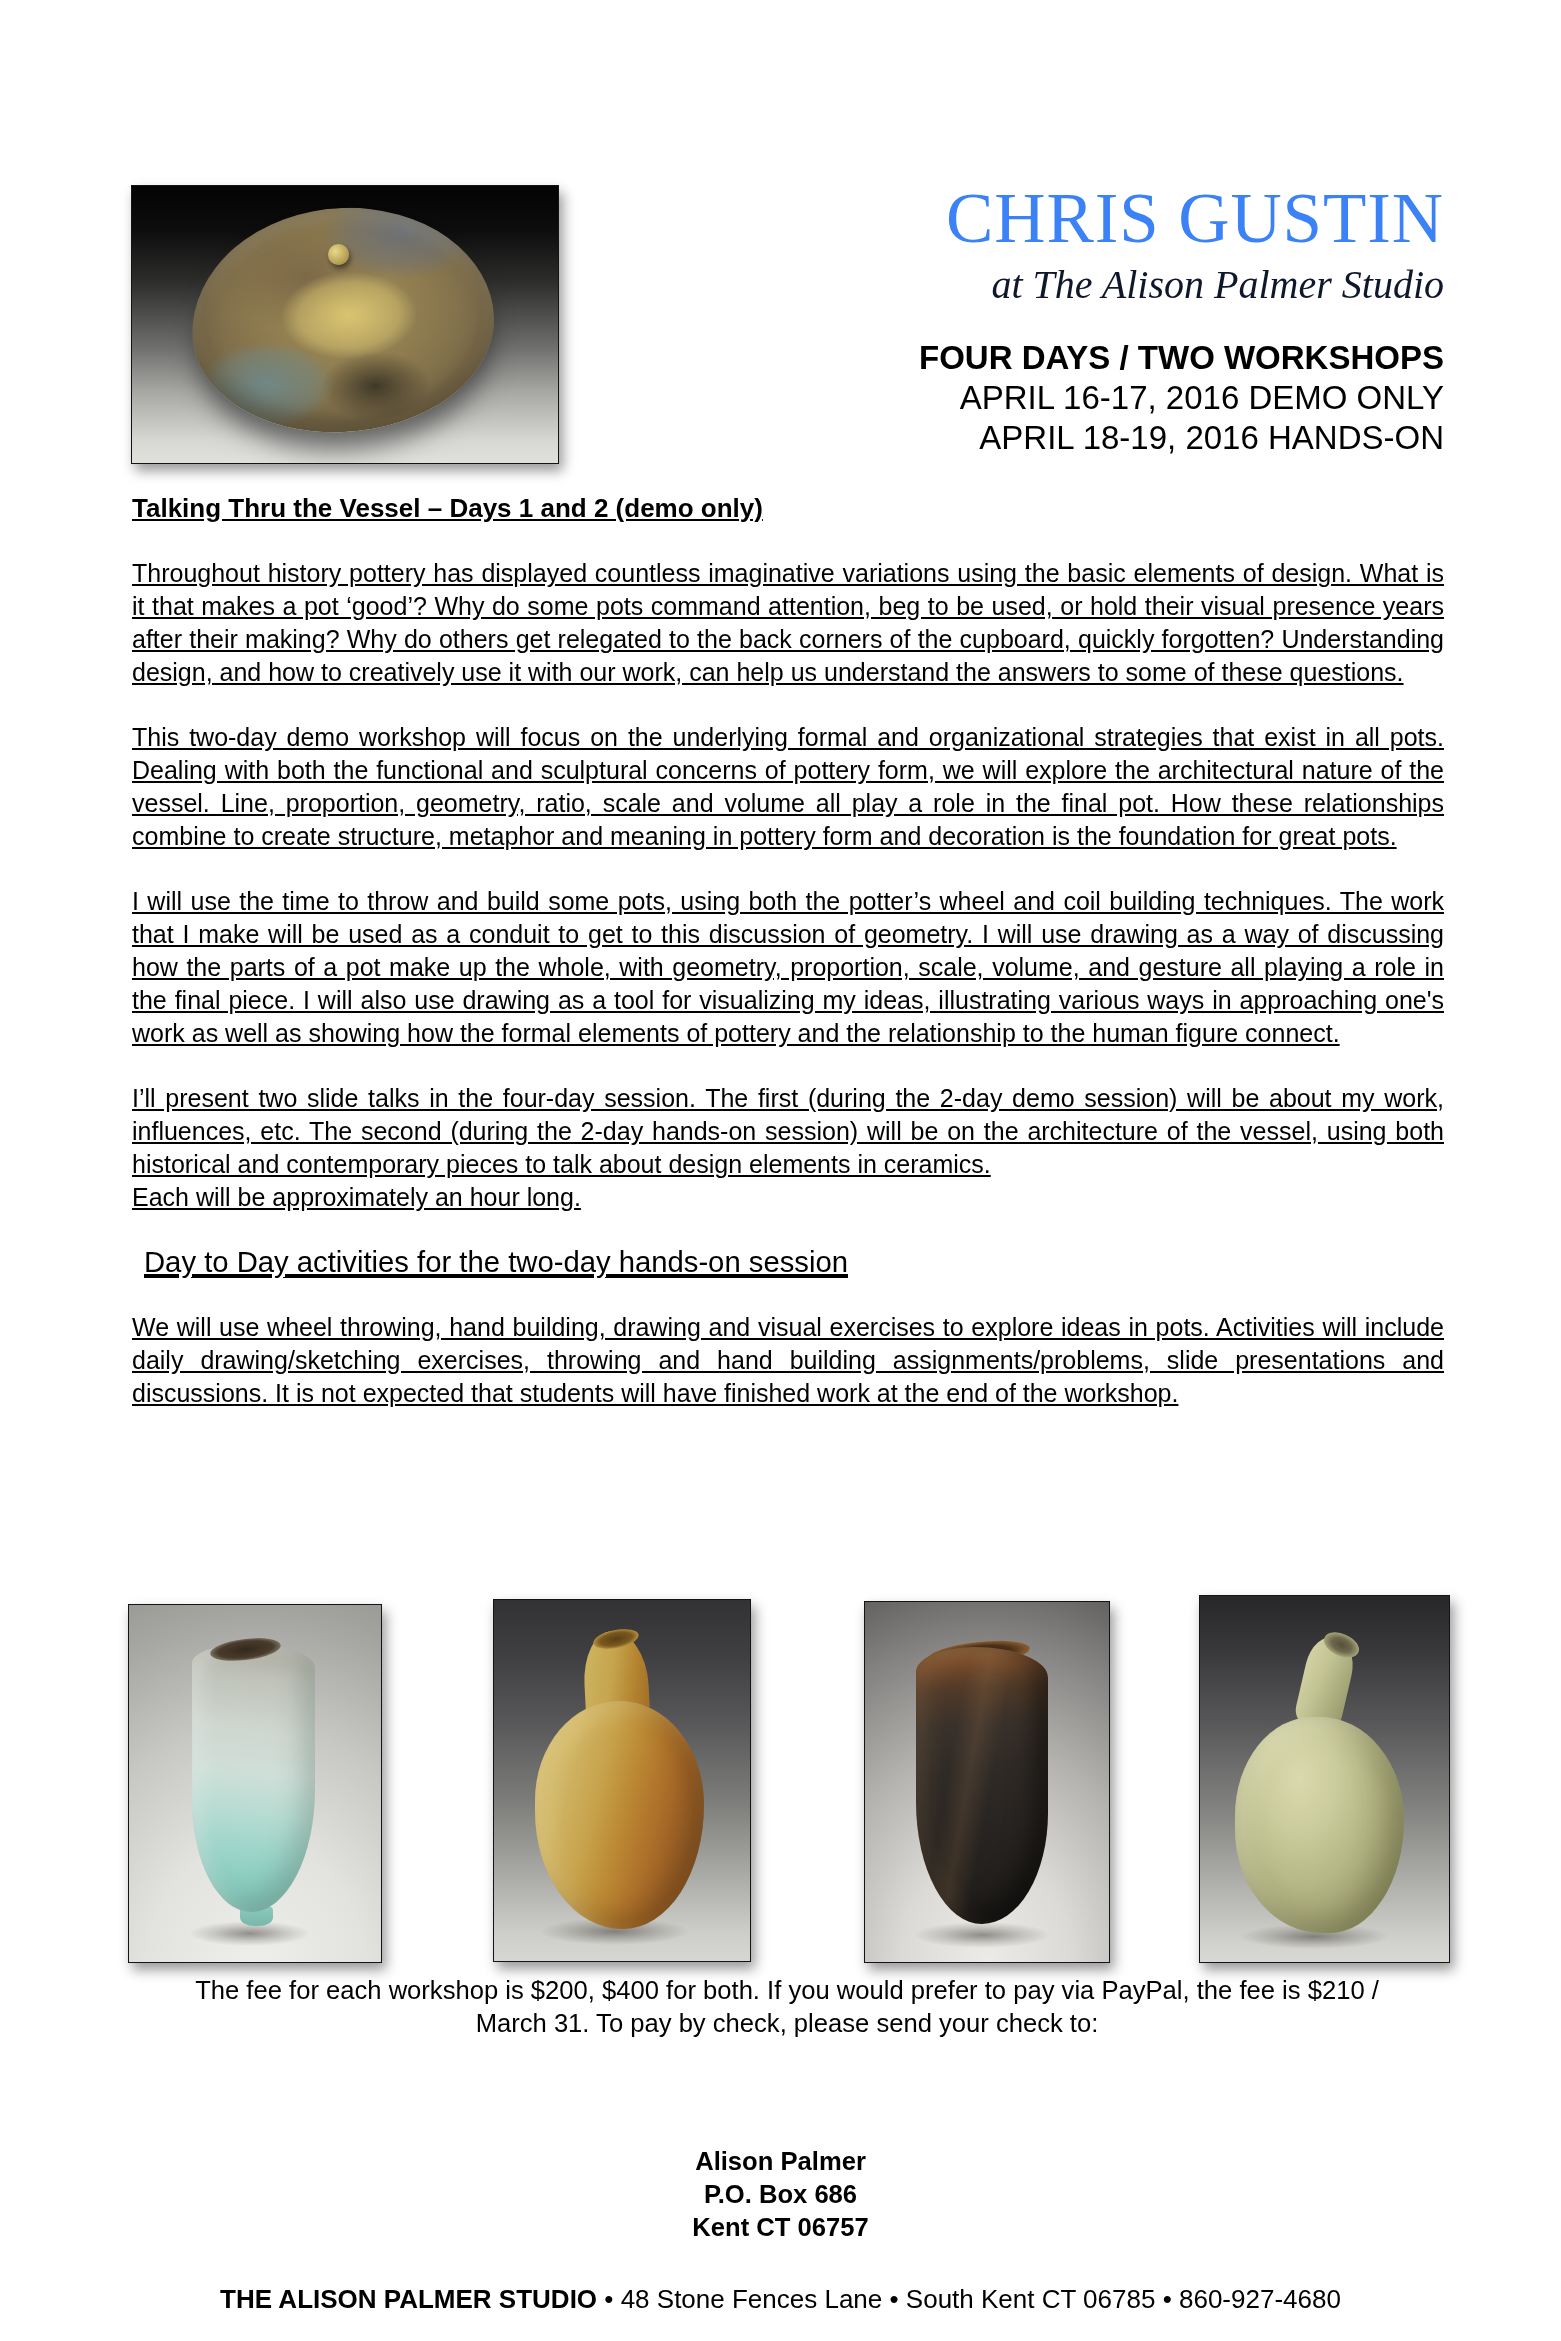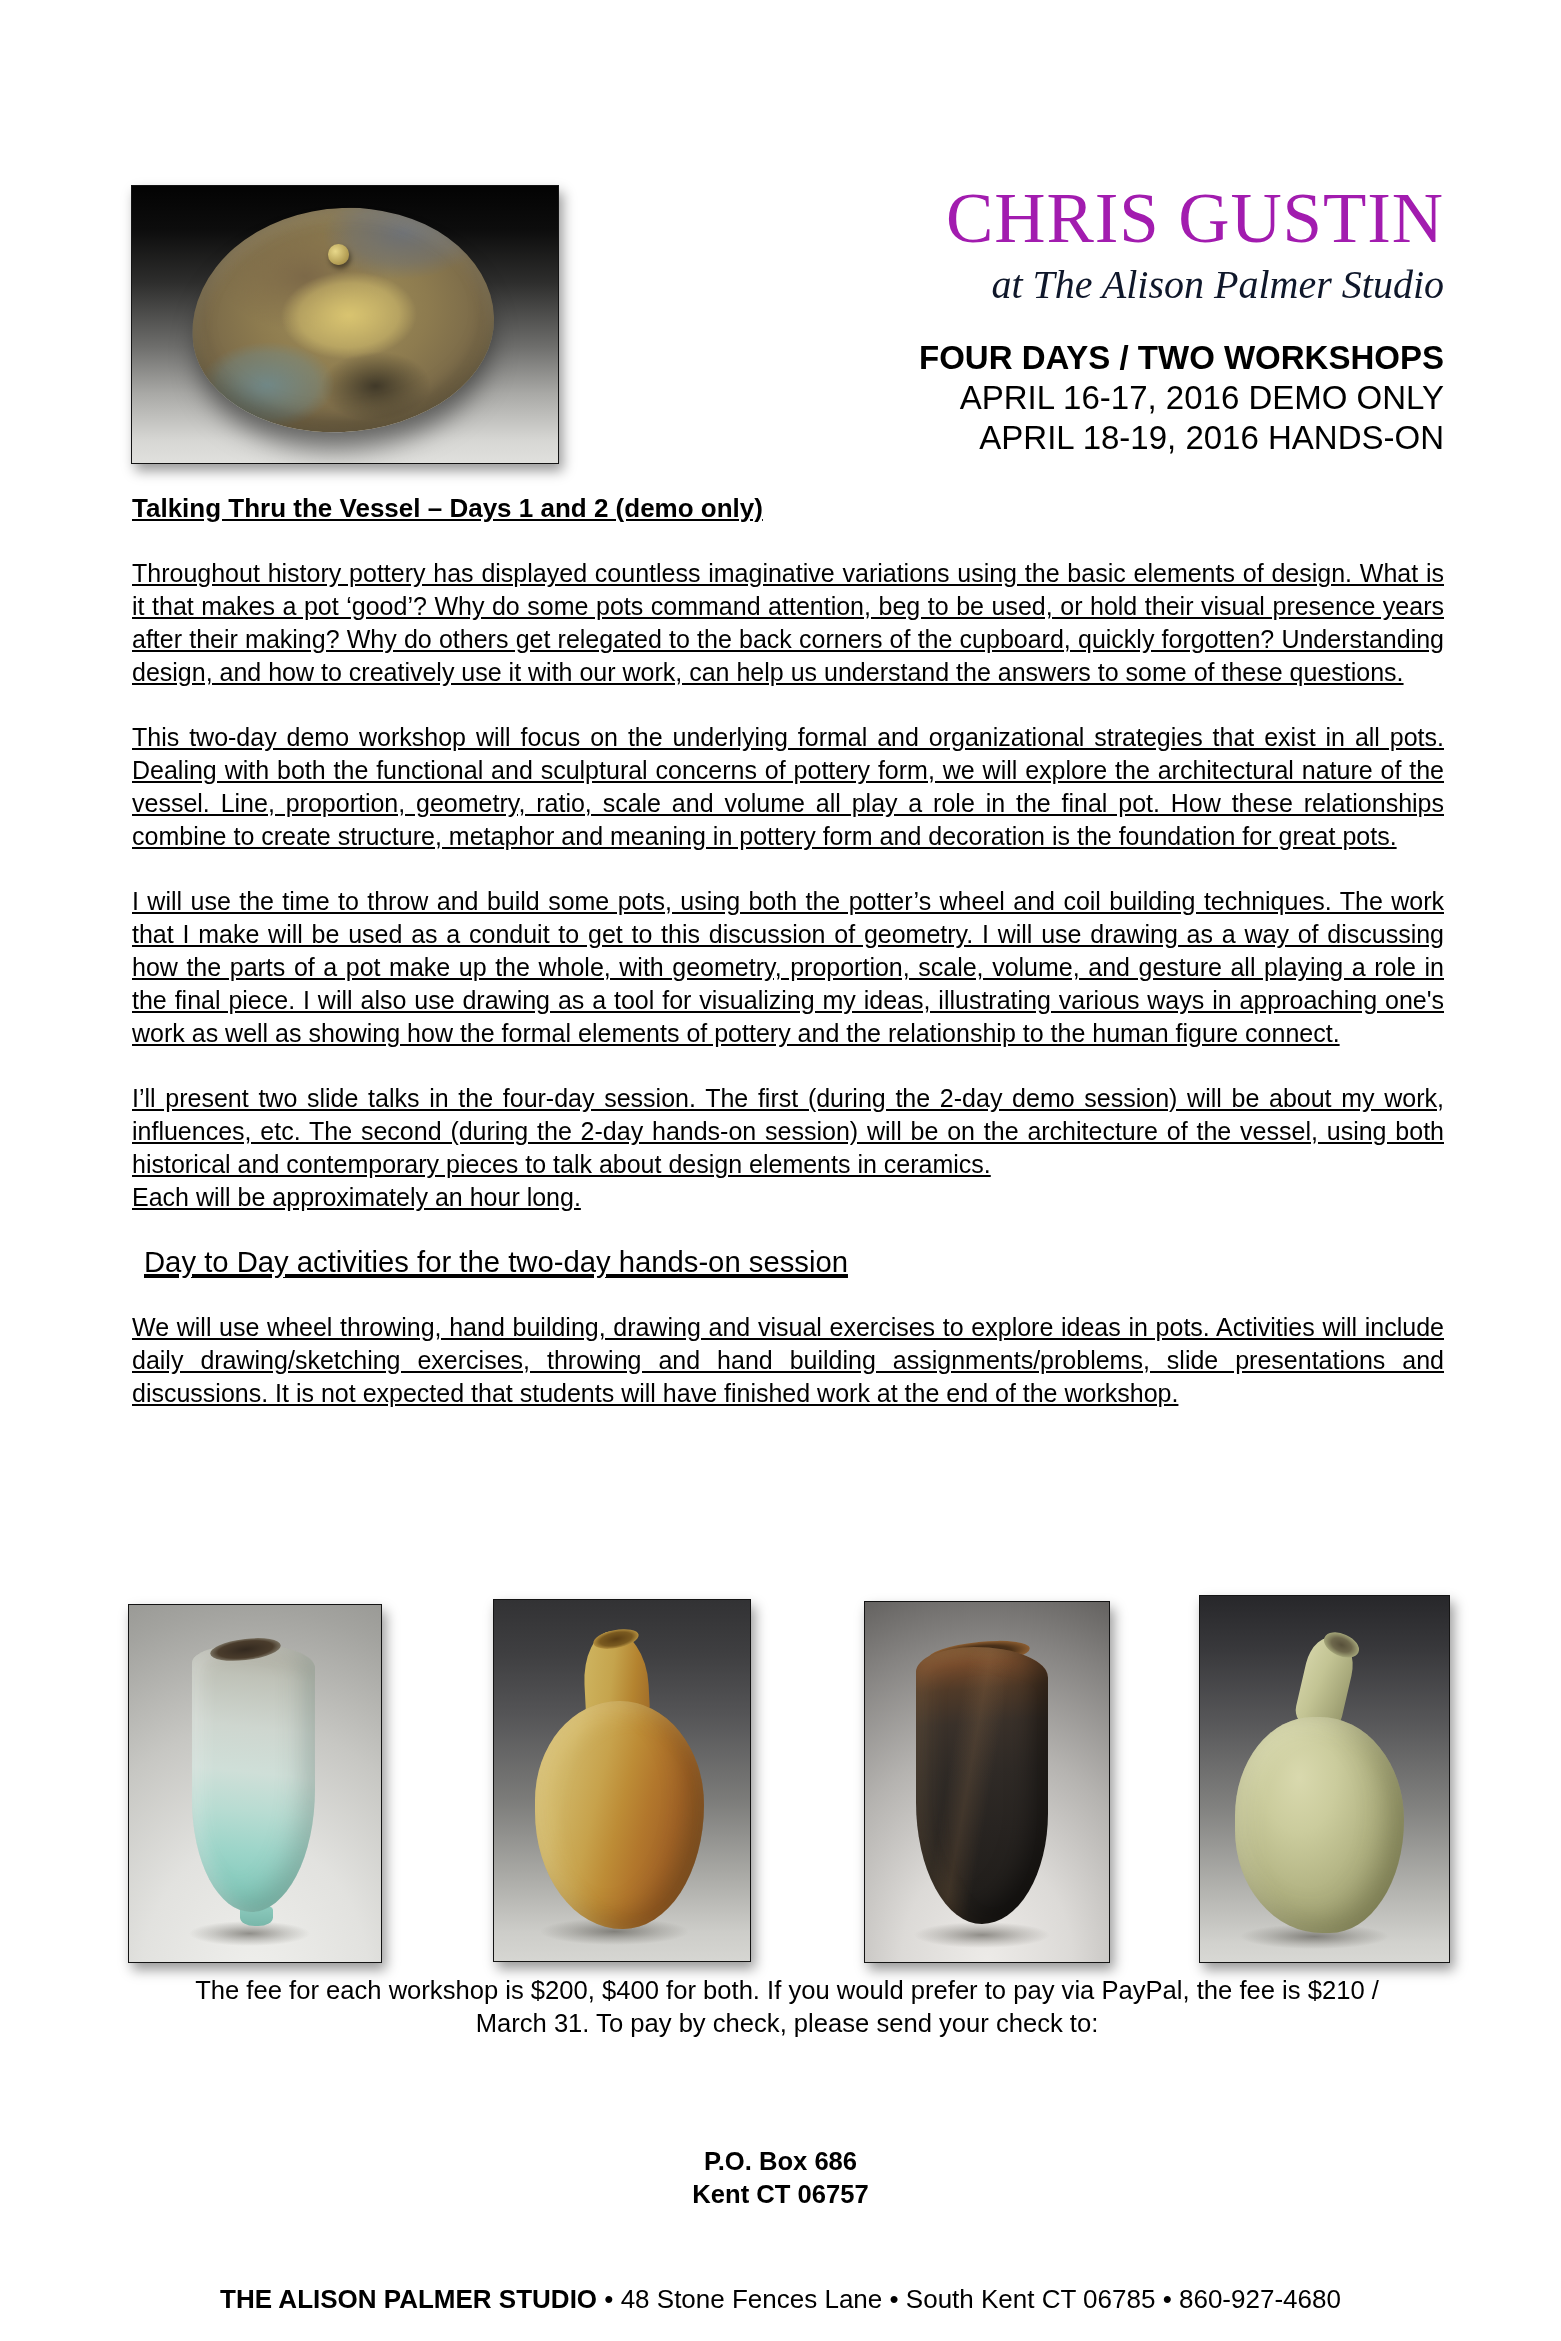--- a/index.html
+++ b/index.html
@@ -101,21 +101,21 @@
 <body>
 
 <div class="page">
 
   <div class="photo plate-photo">
     <div class="abs plate-blob"></div>
     <div class="abs plate-dot"></div>
   </div>
 
   <div class="header">
-    <div class="title" style="color:#a21caf;">CHRIS GUSTIN</div>
+    <div class="title" style="color:#3b82f6;">CHRIS GUSTIN</div>
     <div class="subtitle" style="color:#0f172a;">at The Alison Palmer Studio</div>
     <div class="dates">
       <div class="bold">FOUR DAYS / TWO WORKSHOPS</div>
       <div>APRIL 16-17, 2016 DEMO ONLY</div>
       <div>APRIL 18-19, 2016 HANDS-ON</div>
     </div>
   </div>
 
   <div class="text-col">
     <h2 class="h-demo">Talking Thru the Vessel – Days 1 and 2 (demo only)</h2>
@@ -153,20 +153,21 @@
       <div class="abs body"></div>
     </div>
   </div>
 
   <div class="fee">
     <div>The fee for each workshop is $200, $400 for both. If you would prefer to pay via PayPal, the fee is $210 /</div>
     <div>March 31. To pay by check, please send your check to:</div>
   </div>
 
   <div class="address">
+    <div>Alison Palmer</div>
     <div>P.O. Box 686</div>
     <div>Kent CT 06757</div>
   </div>
 
   <div class="footer">
     <span class="bold">THE ALISON PALMER STUDIO</span><span> • 48 Stone Fences Lane • South Kent CT 06785 • 860-927-4680</span>
   </div>
 
 </div>
 

